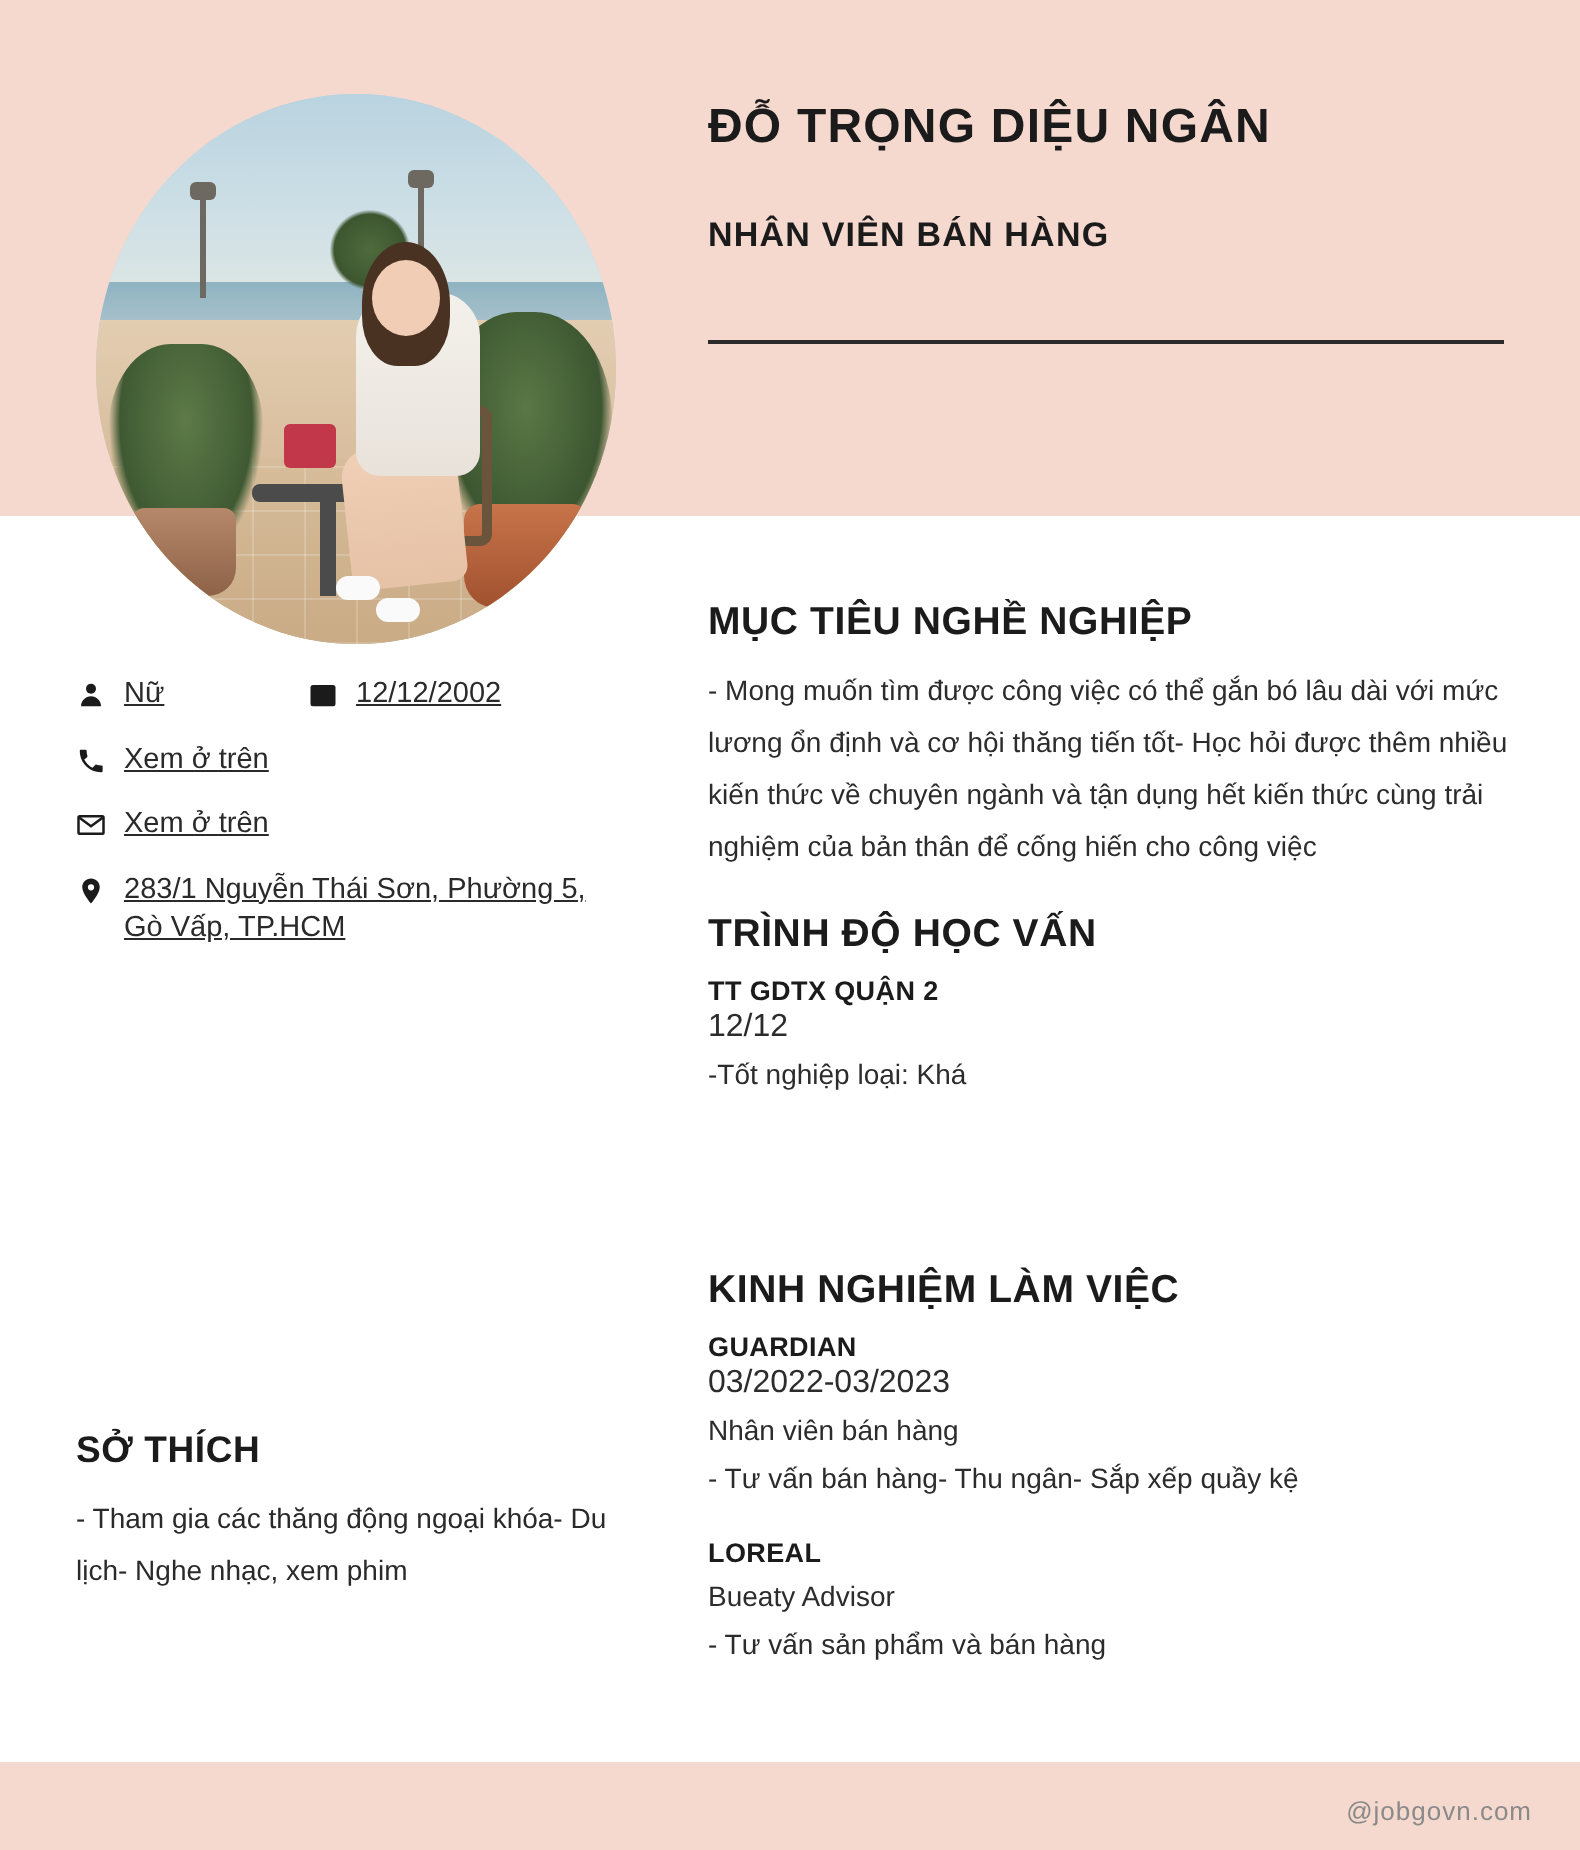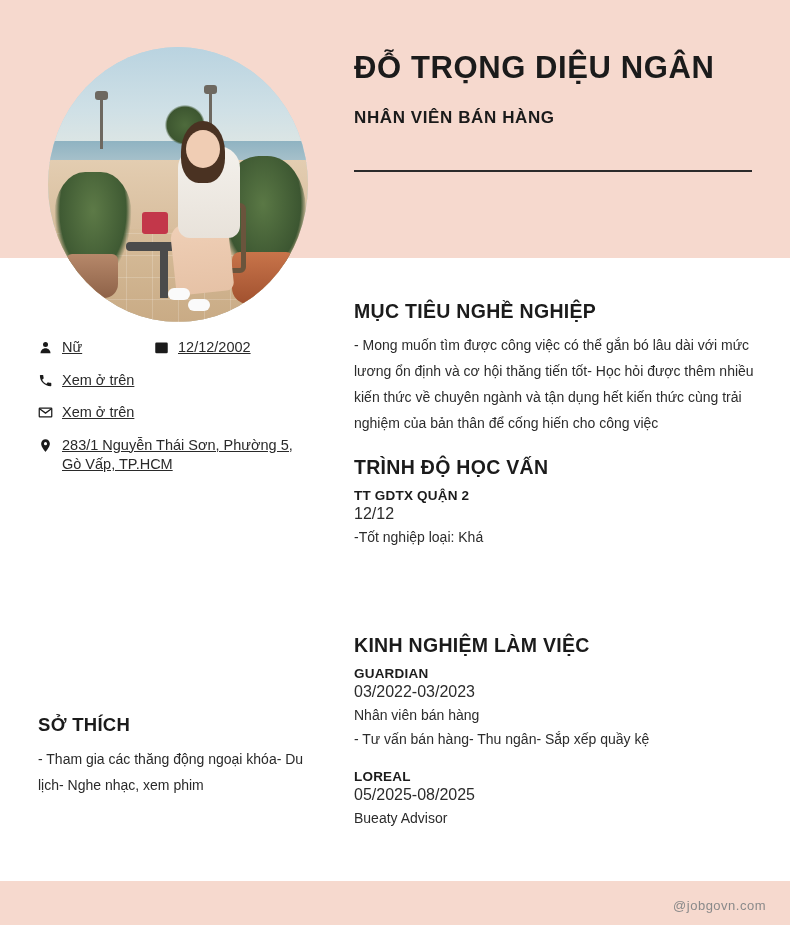--- a/index.html
+++ b/index.html
@@ -195,21 +195,21 @@
     right: 24%; bottom: 18%;
     width: 52px; height: 70px;
     border: 5px solid #6a543c;
     border-radius: 6px;
     background: transparent;
   }
   
   .name {
     position: absolute;
     top: 50px; left: 354px;
-    font-size: 31px;
+    font-size: 24px;
     font-weight: bold;
     letter-spacing: 0.6px;
     color: #1b1b1b;
   }
   .role {
     position: absolute;
     top: 108px; left: 354px;
     font-size: 17px;
     font-weight: bold;
     letter-spacing: 0.6px;
@@ -424,21 +424,21 @@
       <div class="org">GUARDIAN</div>
       <div class="dates">03/2022-03/2023</div>
       <div class="line">Nhân viên bán hàng</div>
       <div class="line">- Tư vấn bán hàng- Thu ngân- Sắp xếp quầy kệ</div>
     </div>
 
     <div class="entry-gap"></div>
 
     <div class="entry">
       <div class="org">LOREAL</div>
-      <div class="dates">05/2025-08/2025</div>
       <div class="line">Bueaty Advisor</div>
+      <div class="line">- Tư vấn sản phẩm và bán hàng</div>
     </div>
   </div>
 
   <div class="bottom-band"></div>
   <div class="watermark">@jobgovn.com</div>
 
 </div>
 
 </body></html>

